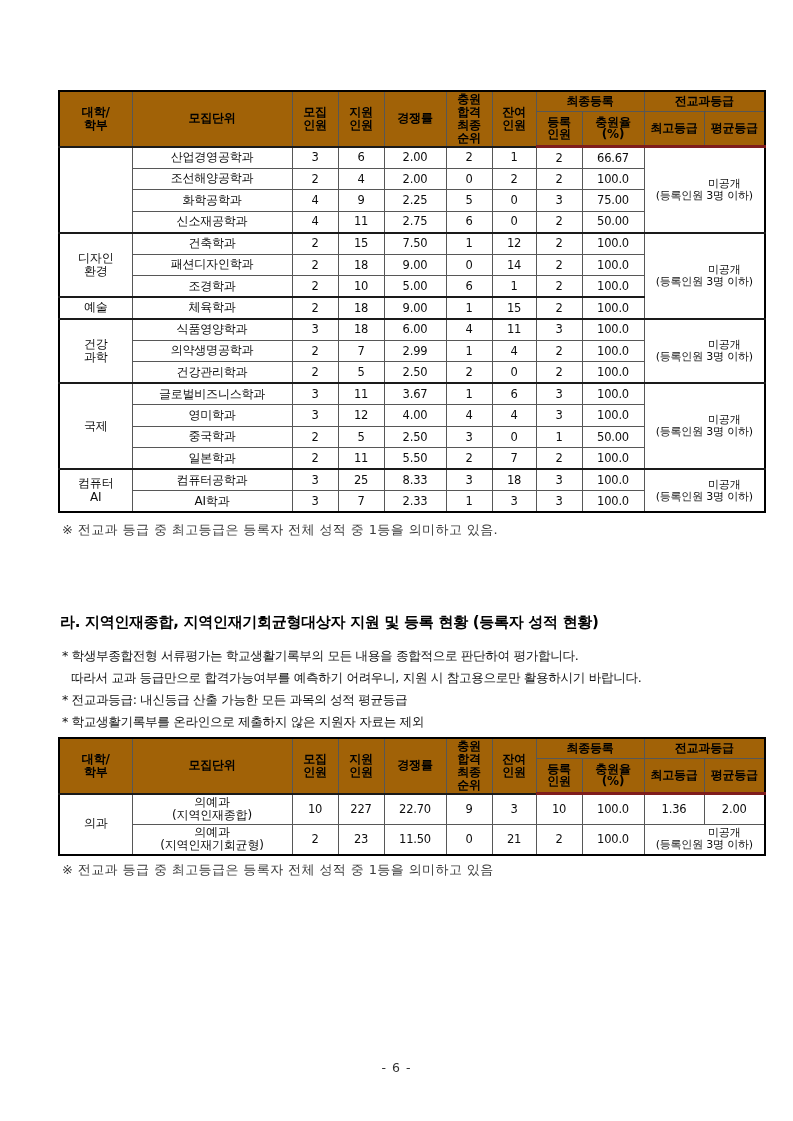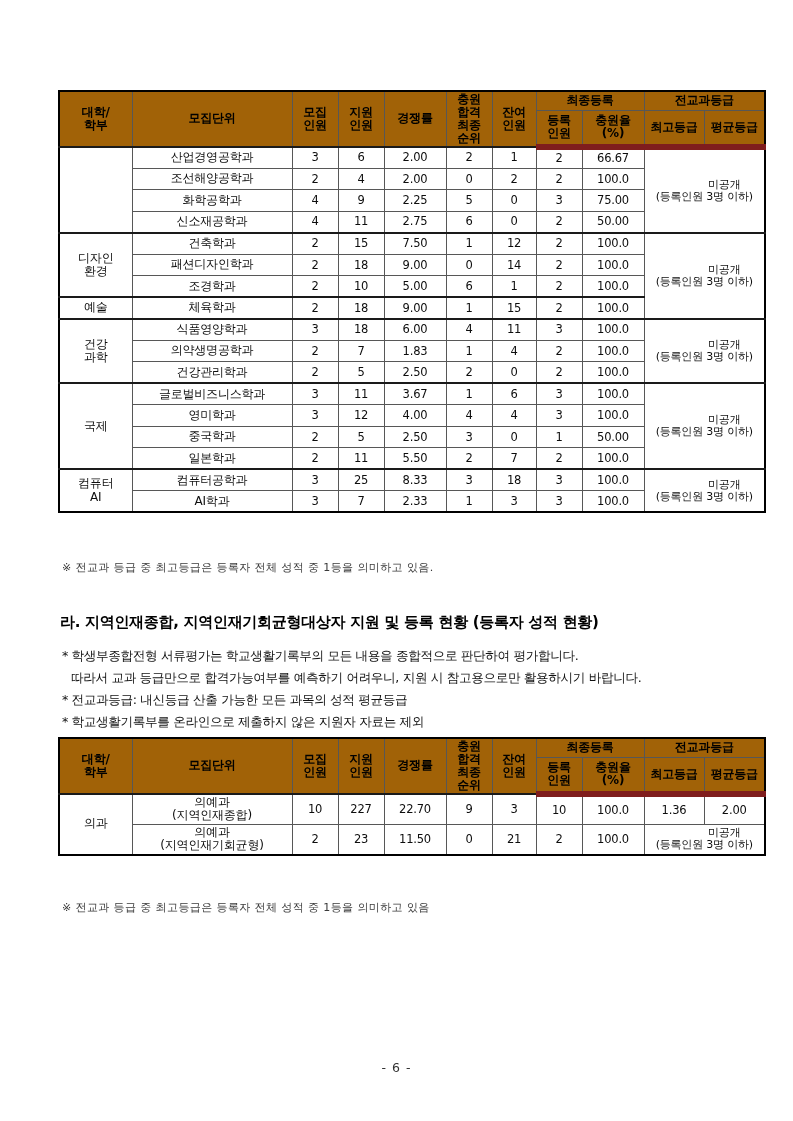--- a/index.html
+++ b/index.html
@@ -67,21 +67,21 @@
   .tbl-wrap-2 table.grid {
     outline: none;
   }
 
   
   tr.group-start > td,
   tr.group-start > th {
     border-top: 2px solid #1a1a1a;
   }
   thead tr:last-child th {
-    border-bottom: 6px solid #7f1d1d;
+    border-bottom: 3px solid #7f1d1d;
   }
 
   td.col-college,
   th.col-college { }
 
   td.unit {
     font-size: 12px;
     letter-spacing: -0.4px;
   }
   td.college {
@@ -106,25 +106,24 @@
     line-height: 1.08;
   }
 
   
   table.grid tbody tr { height: 21.5px; }
   .tbl-wrap-2 table.grid tbody tr { height: 30px; }
 
   
   .footnote {
     position: absolute;
-    font-size: 11px;
+    font-size: 13px;
     color: #3a3a3a;
     letter-spacing: 0.4px;
     white-space: nowrap;
-    margin-top: 39px;
   }
   .footnote-1 { left: 62px; top: 521px; }
   .footnote-2 { left: 62px; top: 861px; }
 
   
   .section-heading {
     position: absolute;
     left: 60px;
     top: 613px;
     font-size: 15px;
@@ -323,21 +322,21 @@
             <td class="num">100.0</td>
             <td class="undisclosed" colspan="2" rowspan="3">
               <span class="u1">미공개</span>
               <span class="u2">(등록인원 3명 이하)</span>
             </td>
           </tr>
           <tr>
             <td class="unit">의약생명공학과</td>
             <td class="num">2</td>
             <td class="num">7</td>
-            <td class="num">1.83</td>
+            <td class="num">2.99</td>
             <td class="num">1</td>
             <td class="num">4</td>
             <td class="num">2</td>
             <td class="num">100.0</td>
           </tr>
           <tr>
             <td class="unit">건강관리학과</td>
             <td class="num">2</td>
             <td class="num">5</td>
             <td class="num">2.50</td>

